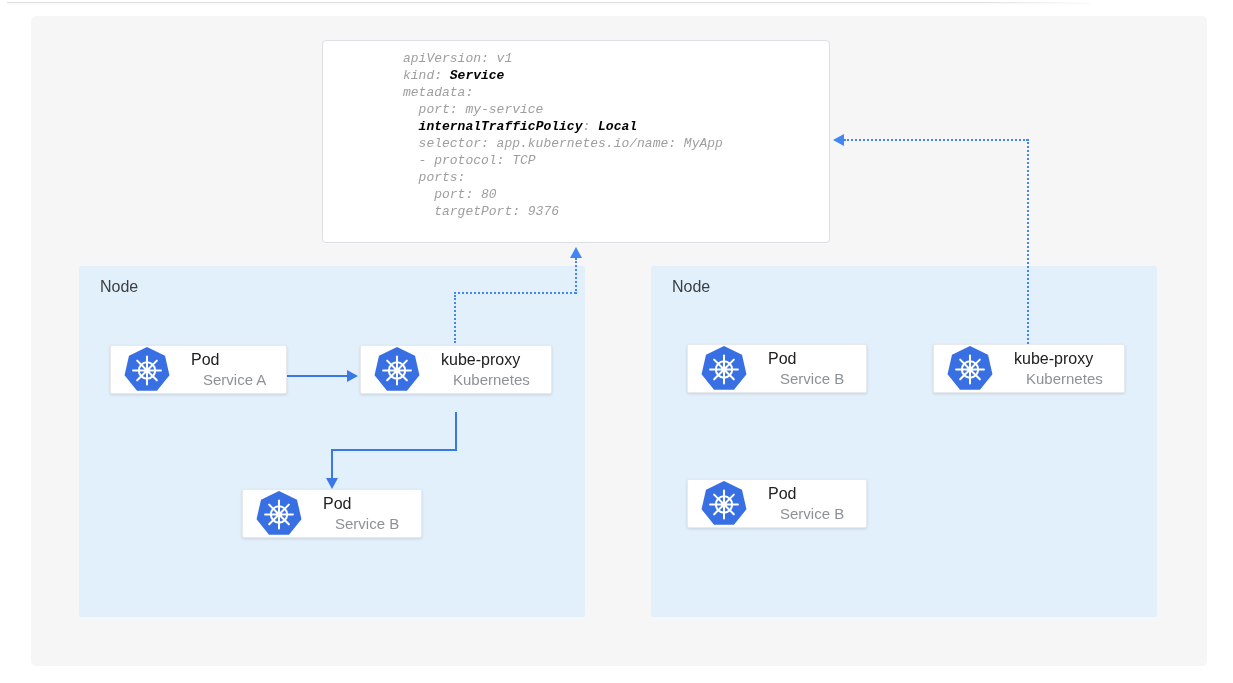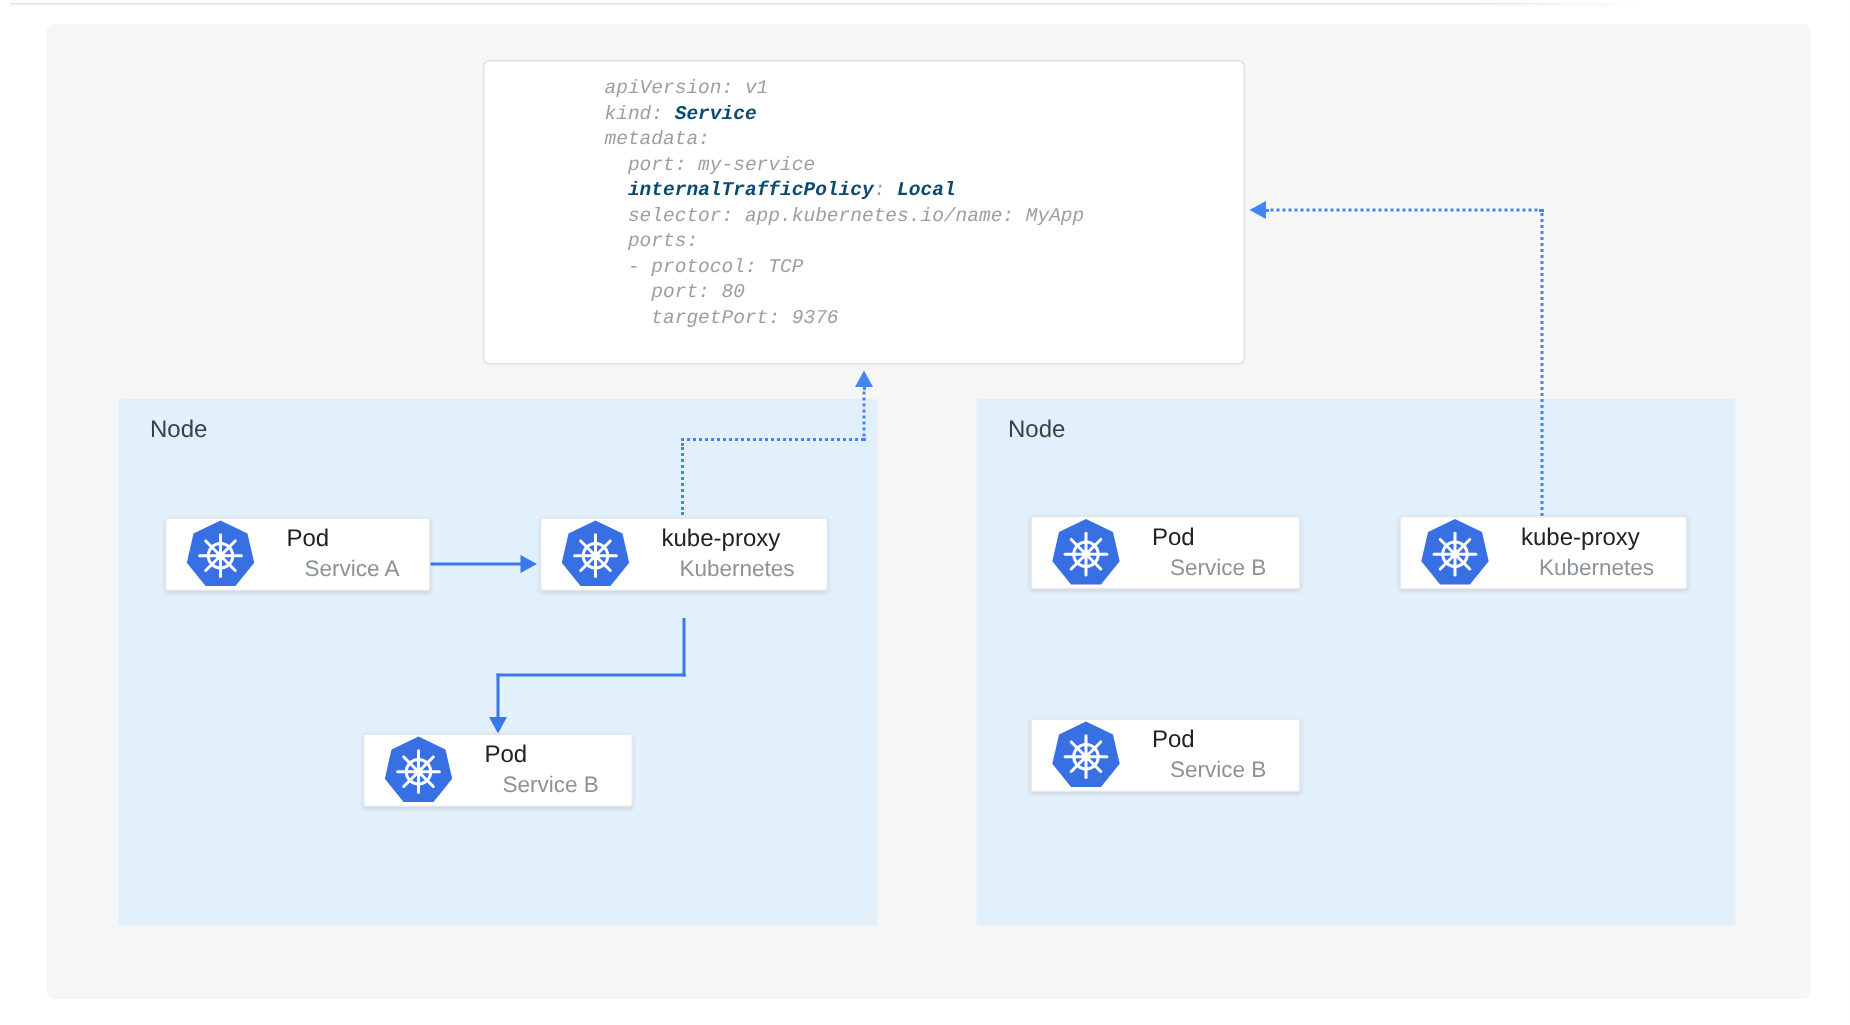--- a/index.html
+++ b/index.html
@@ -21,21 +21,21 @@
     position:absolute;left:322px;top:40px;width:508px;height:203px;
     background:#ffffff;border:1px solid #dcdfe3;border-radius:4px;
     box-sizing:border-box;
   }
   .code{
     position:absolute;left:80px;top:9px;right:8px;
     font-family:"Liberation Mono","DejaVu Sans Mono",monospace;
     font-style:italic;font-size:13px;line-height:17px;color:#9e9e9e;
   }
   .code-line{white-space:pre;}
-  .code-line .b{font-weight:bold;color:#0c4a6e;}
+  .code-line .b{font-weight:bold;color:#000000;}
   
   .node{
     position:absolute;top:266px;width:506px;height:351px;
     background:#e2f0fc;border-radius:2px;text-align:right;
   }
   .node-left{left:79px;}
   .node-right{left:651px;}
   .node-label{
     position:absolute;left:21px;top:12px;font-size:16px;color:#3c4043;
   }
@@ -72,22 +72,22 @@
   <div class="panel"></div>
 
   <div class="yaml-card">
     <div class="code">
       <div class="code-line"><span>apiVersion: v1</span><span class="b"></span><span></span><span class="b"></span></div>
       <div class="code-line"><span>kind: </span><span class="b">Service</span><span></span><span class="b"></span></div>
       <div class="code-line"><span>metadata:</span><span class="b"></span><span></span><span class="b"></span></div>
       <div class="code-line"><span>  port: my-service</span><span class="b"></span><span></span><span class="b"></span></div>
       <div class="code-line"><span>  </span><span class="b">internalTrafficPolicy</span><span>: </span><span class="b">Local</span></div>
       <div class="code-line"><span>  selector: app.kubernetes.io/name: MyApp</span><span class="b"></span><span></span><span class="b"></span></div>
+      <div class="code-line"><span>  - protocol: TCP</span><span class="b"></span><span></span><span class="b"></span></div>
       <div class="code-line"><span>  ports:</span><span class="b"></span><span></span><span class="b"></span></div>
-      <div class="code-line"><span>  - protocol: TCP</span><span class="b"></span><span></span><span class="b"></span></div>
       <div class="code-line"><span>    port: 80</span><span class="b"></span><span></span><span class="b"></span></div>
       <div class="code-line"><span>    targetPort: 9376</span><span class="b"></span><span></span><span class="b"></span></div>
     </div>
   </div>
 
   <div class="node node-left">
     <div class="node-label">Node</div>
   </div>
   <div class="node node-right">
     <div class="node-label">Node</div>

